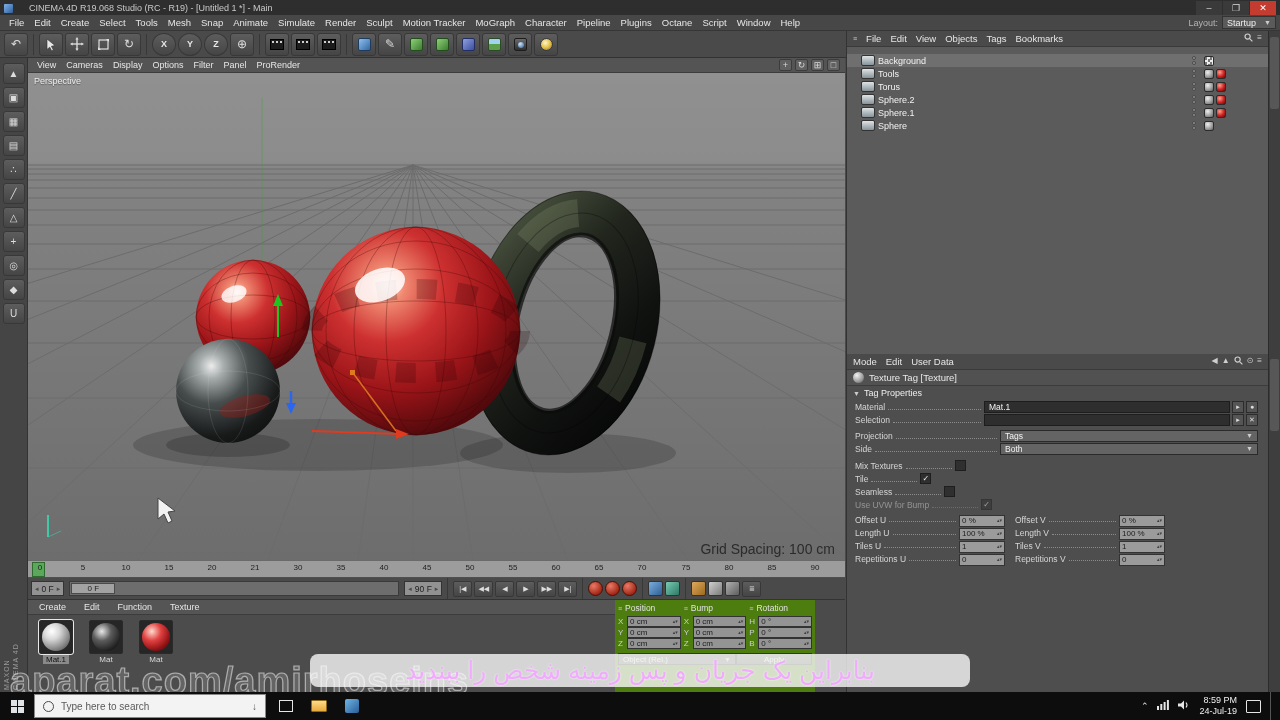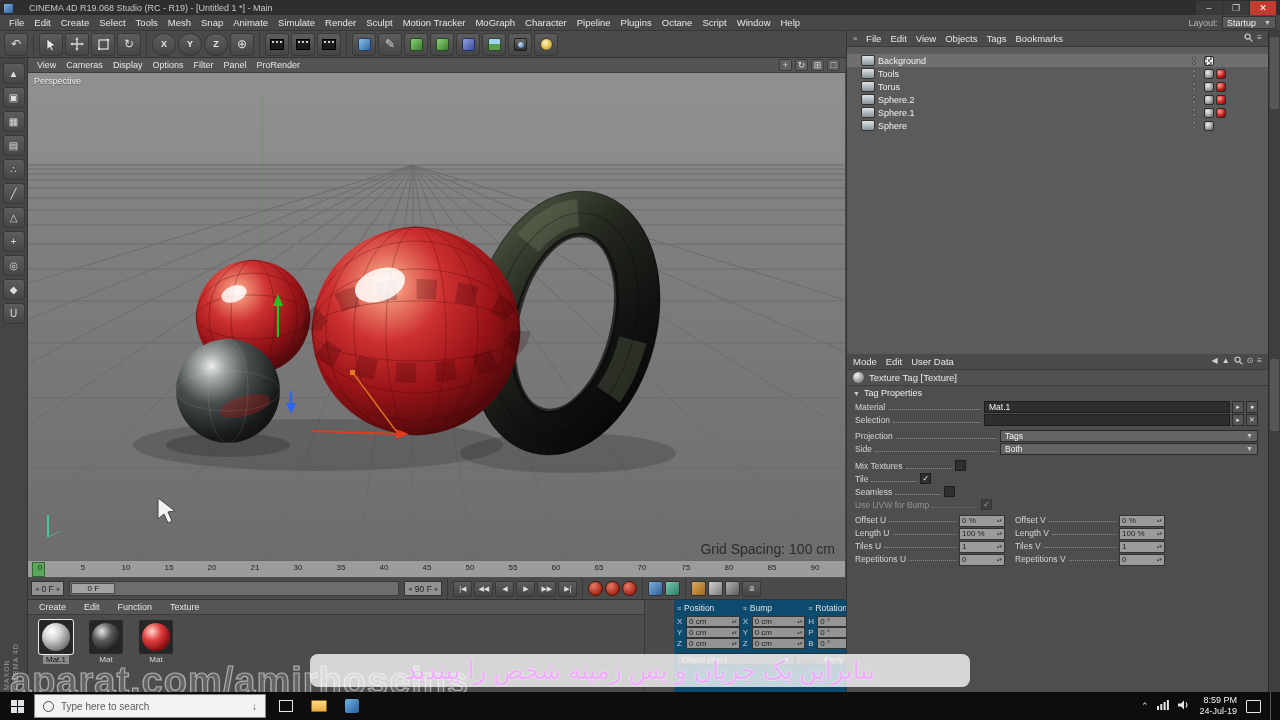--- a/index.html
+++ b/index.html
@@ -71,21 +71,21 @@
 .mat-thumb{width:34px;height:34px;border:1px solid #2a2a2a;border-radius:2px;background:#262626;position:relative}
 .mat-thumb i{position:absolute;inset:2px;border-radius:50%}
 .mat1 i{background:radial-gradient(circle at 35% 30%,#ffffff,#d8d8d8 30%,#8a8a8a 65%,#454545 95%)}
 .mat2 i{background:radial-gradient(circle at 35% 30%,#e8e8e8,#5c5c5c 35%,#181818 80%),radial-gradient(circle at 65% 70%,#a03028,#181818 60%)}
 .mat3 i{background:radial-gradient(circle at 35% 30%,#ffd9cc,#e04040 35%,#8e1114 70%,#3e0507 100%)}
 .mat-name{font-size:8px;color:#d8d8d8;margin-top:1px;padding:0 3px}
 .mat-name.sel{background:#8a8a8a;color:#101010}
 .mat-thumb.sel{outline:1px solid #e8e8e8}
 
 
-.coord-panel{position:absolute;left:674px;top:600px;width:200px;height:92px;background:#0c4a6e;padding:2px 3px}
+.coord-panel{position:absolute;left:615px;top:600px;width:200px;height:92px;background:#4d7c0f;padding:2px 3px}
 .coord-cols{display:flex;gap:3px}
 .ccol{flex:1;display:flex;flex-direction:column;gap:2px}
 .chead{font-size:8.5px;color:#e2e2e2;display:flex;align-items:center;gap:3px;height:12px}
 .crow{display:flex;align-items:center;gap:2px}
 .clabel{width:7px;font-size:8px;color:#cfcfcf}
 .cfield{flex:1;height:11px;background:#949494;color:#1d1d1d;font-size:8px;display:flex;align-items:center;justify-content:space-between;padding:0 2px;border:1px solid #333}
 .spin{display:flex;flex-direction:column;font-size:5px;line-height:5px;color:#3f3f3f}
 .coord-foot{display:flex;gap:0;margin-top:4px;opacity:.85}
 .drop{background:#636363;border:1px solid #2c2c2c;color:#ededed;display:flex;align-items:center;justify-content:space-between;padding:0 4px;height:12px;font-size:8px}
 .applybtn{background:linear-gradient(#6a6a6a,#555);border:1px solid #2c2c2c;color:#ededed;height:12px;font-size:8px;display:flex;align-items:center;justify-content:center;padding:0 10px}

